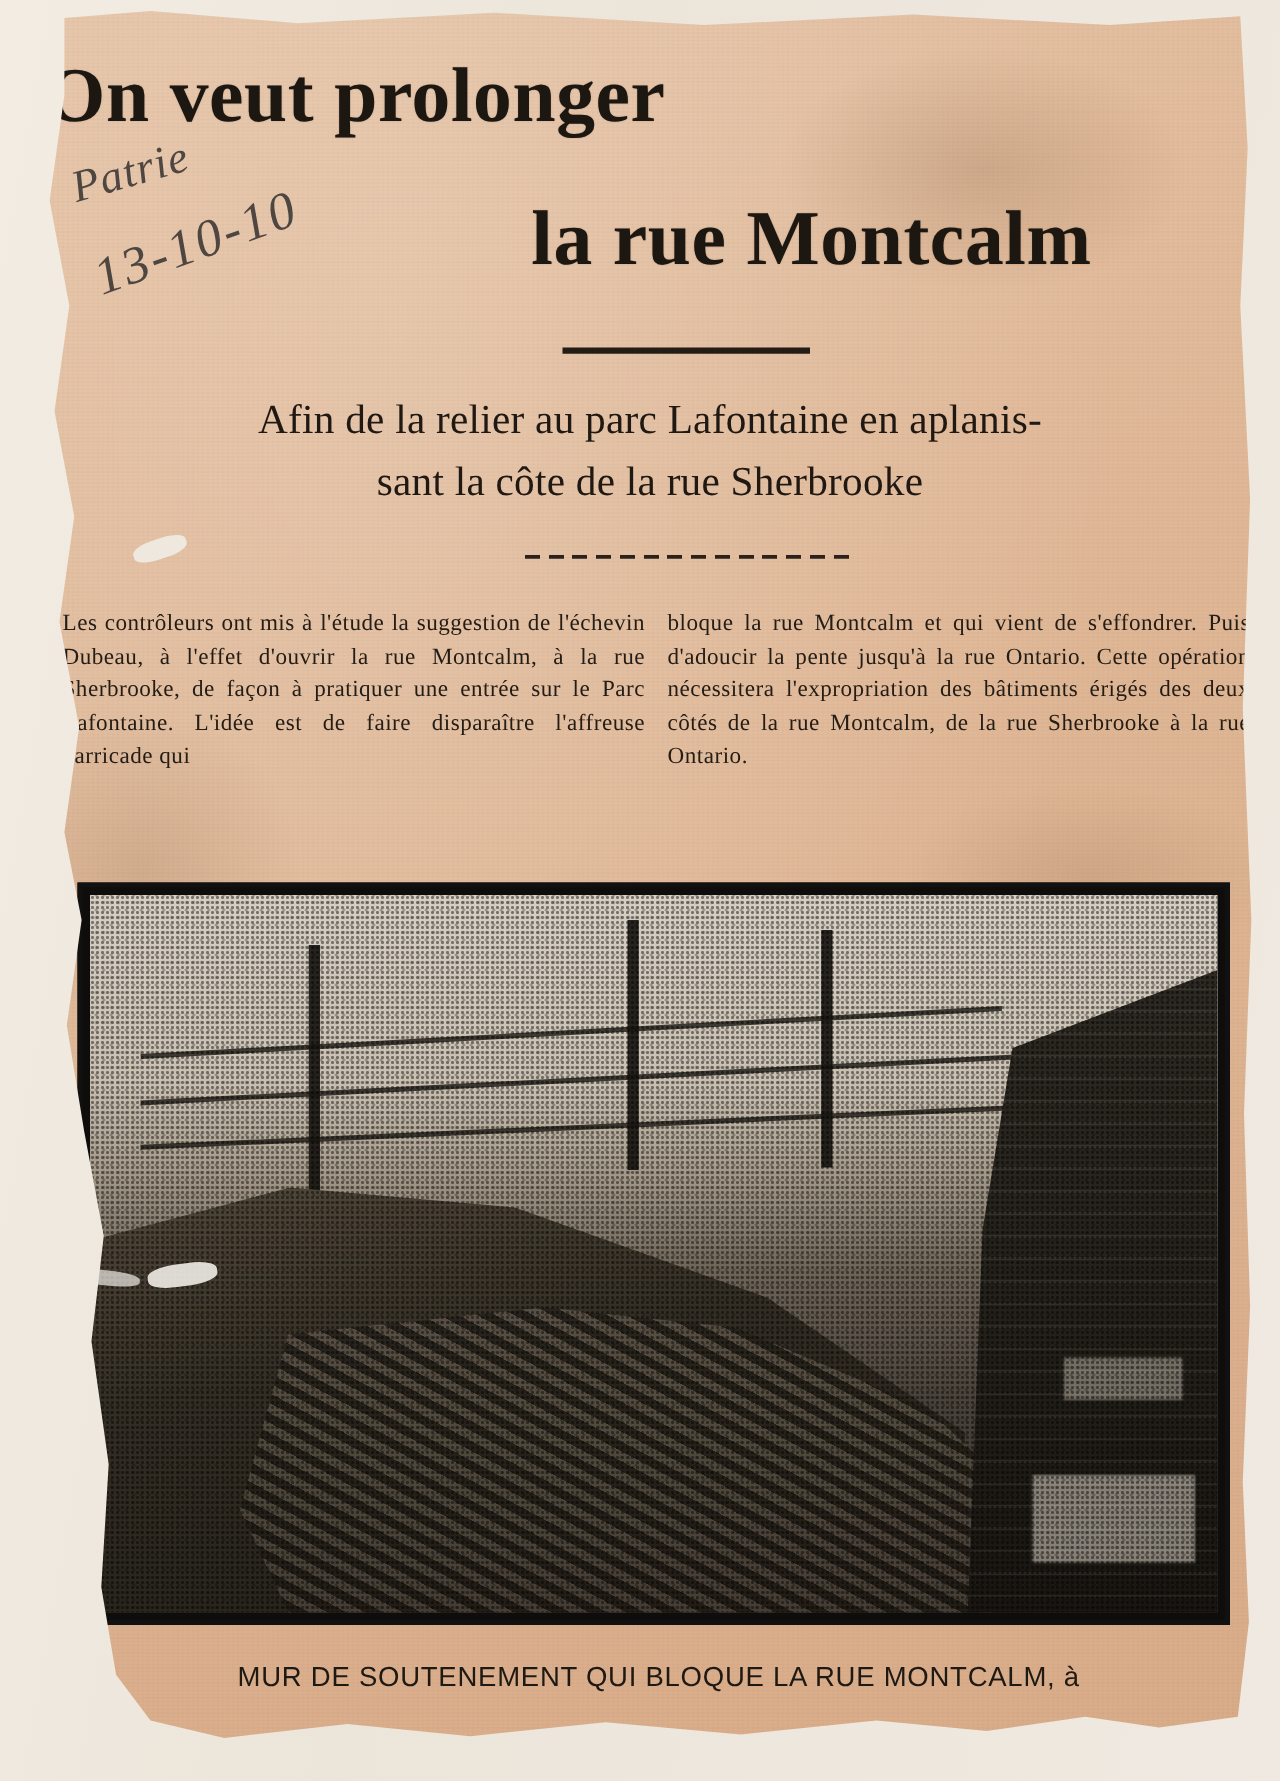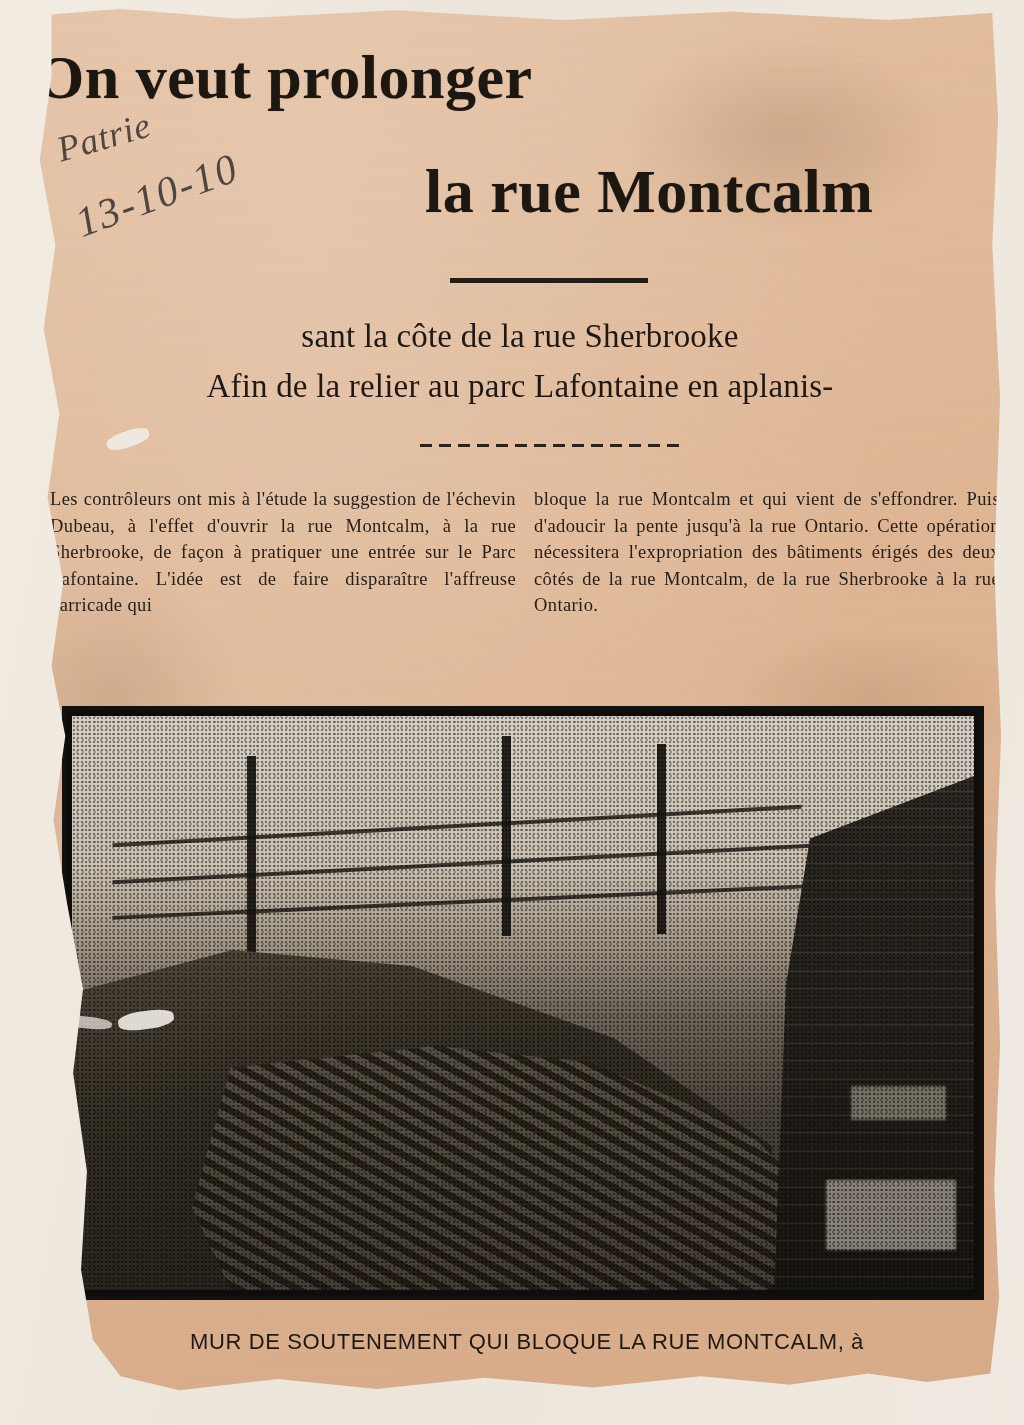--- a/index.html
+++ b/index.html
@@ -315,22 +315,22 @@
 
       <div class="headline headline-1">On veut prolonger</div>
       <div class="headline headline-2">la rue Montcalm</div>
 
       <div class="hand hand-1">Patrie</div>
       <div class="hand hand-2">13-10-10</div>
 
       <div class="rule-short"></div>
 
       <div class="subhead">
+        <div>Afin de la relier au parc Lafontaine en aplanis-</div>
         <div>sant la côte de la rue Sherbrooke</div>
-        <div>Afin de la relier au parc Lafontaine en aplanis-</div>
       </div>
 
       <div class="rule-dashed"></div>
 
       <div class="columns">
         <div class="col">
           <p>Les contrôleurs ont mis à l'étude la suggestion de l'échevin Dubeau, à l'effet d'ouvrir la rue Montcalm, à la rue Sherbrooke, de façon à pratiquer une entrée sur le Parc Lafontaine. L'idée est de faire disparaître l'affreuse barricade qui</p>
         </div>
         <div class="col">
           <p>bloque la rue Montcalm et qui vient de s'effondrer. Puis d'adoucir la pente jusqu'à la rue Ontario. Cette opération nécessitera l'expropriation des bâtiments érigés des deux côtés de la rue Montcalm, de la rue Sherbrooke à la rue Ontario.</p>

